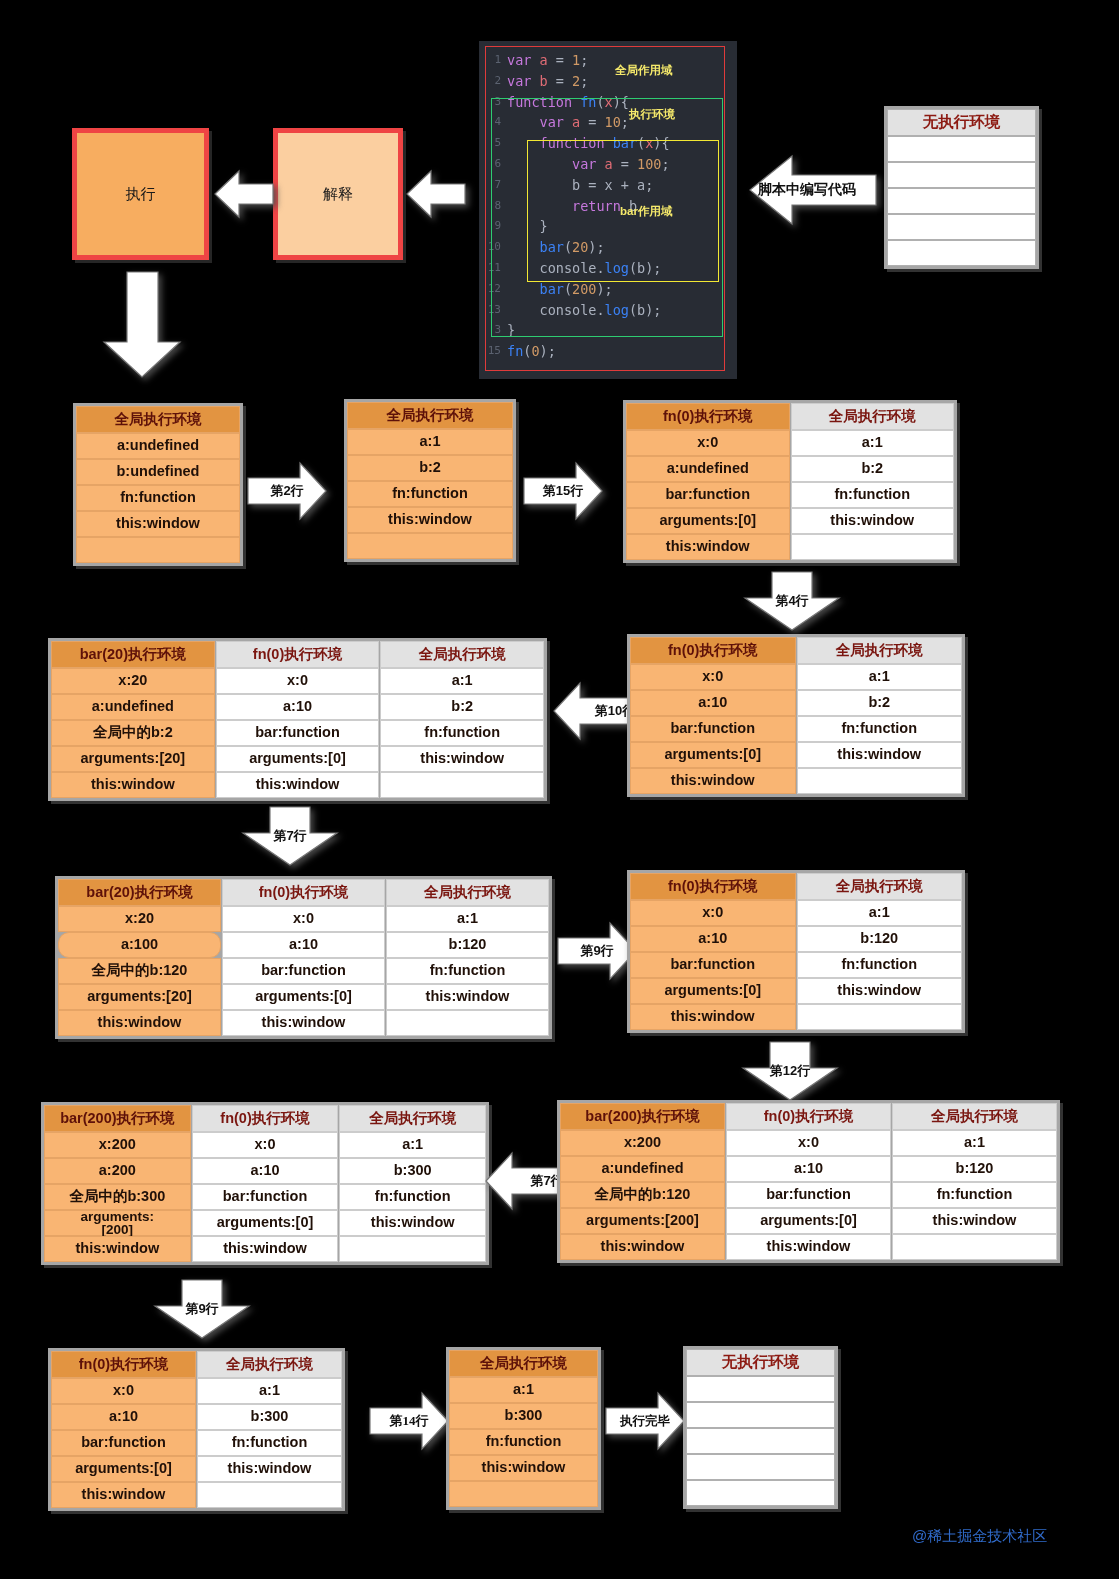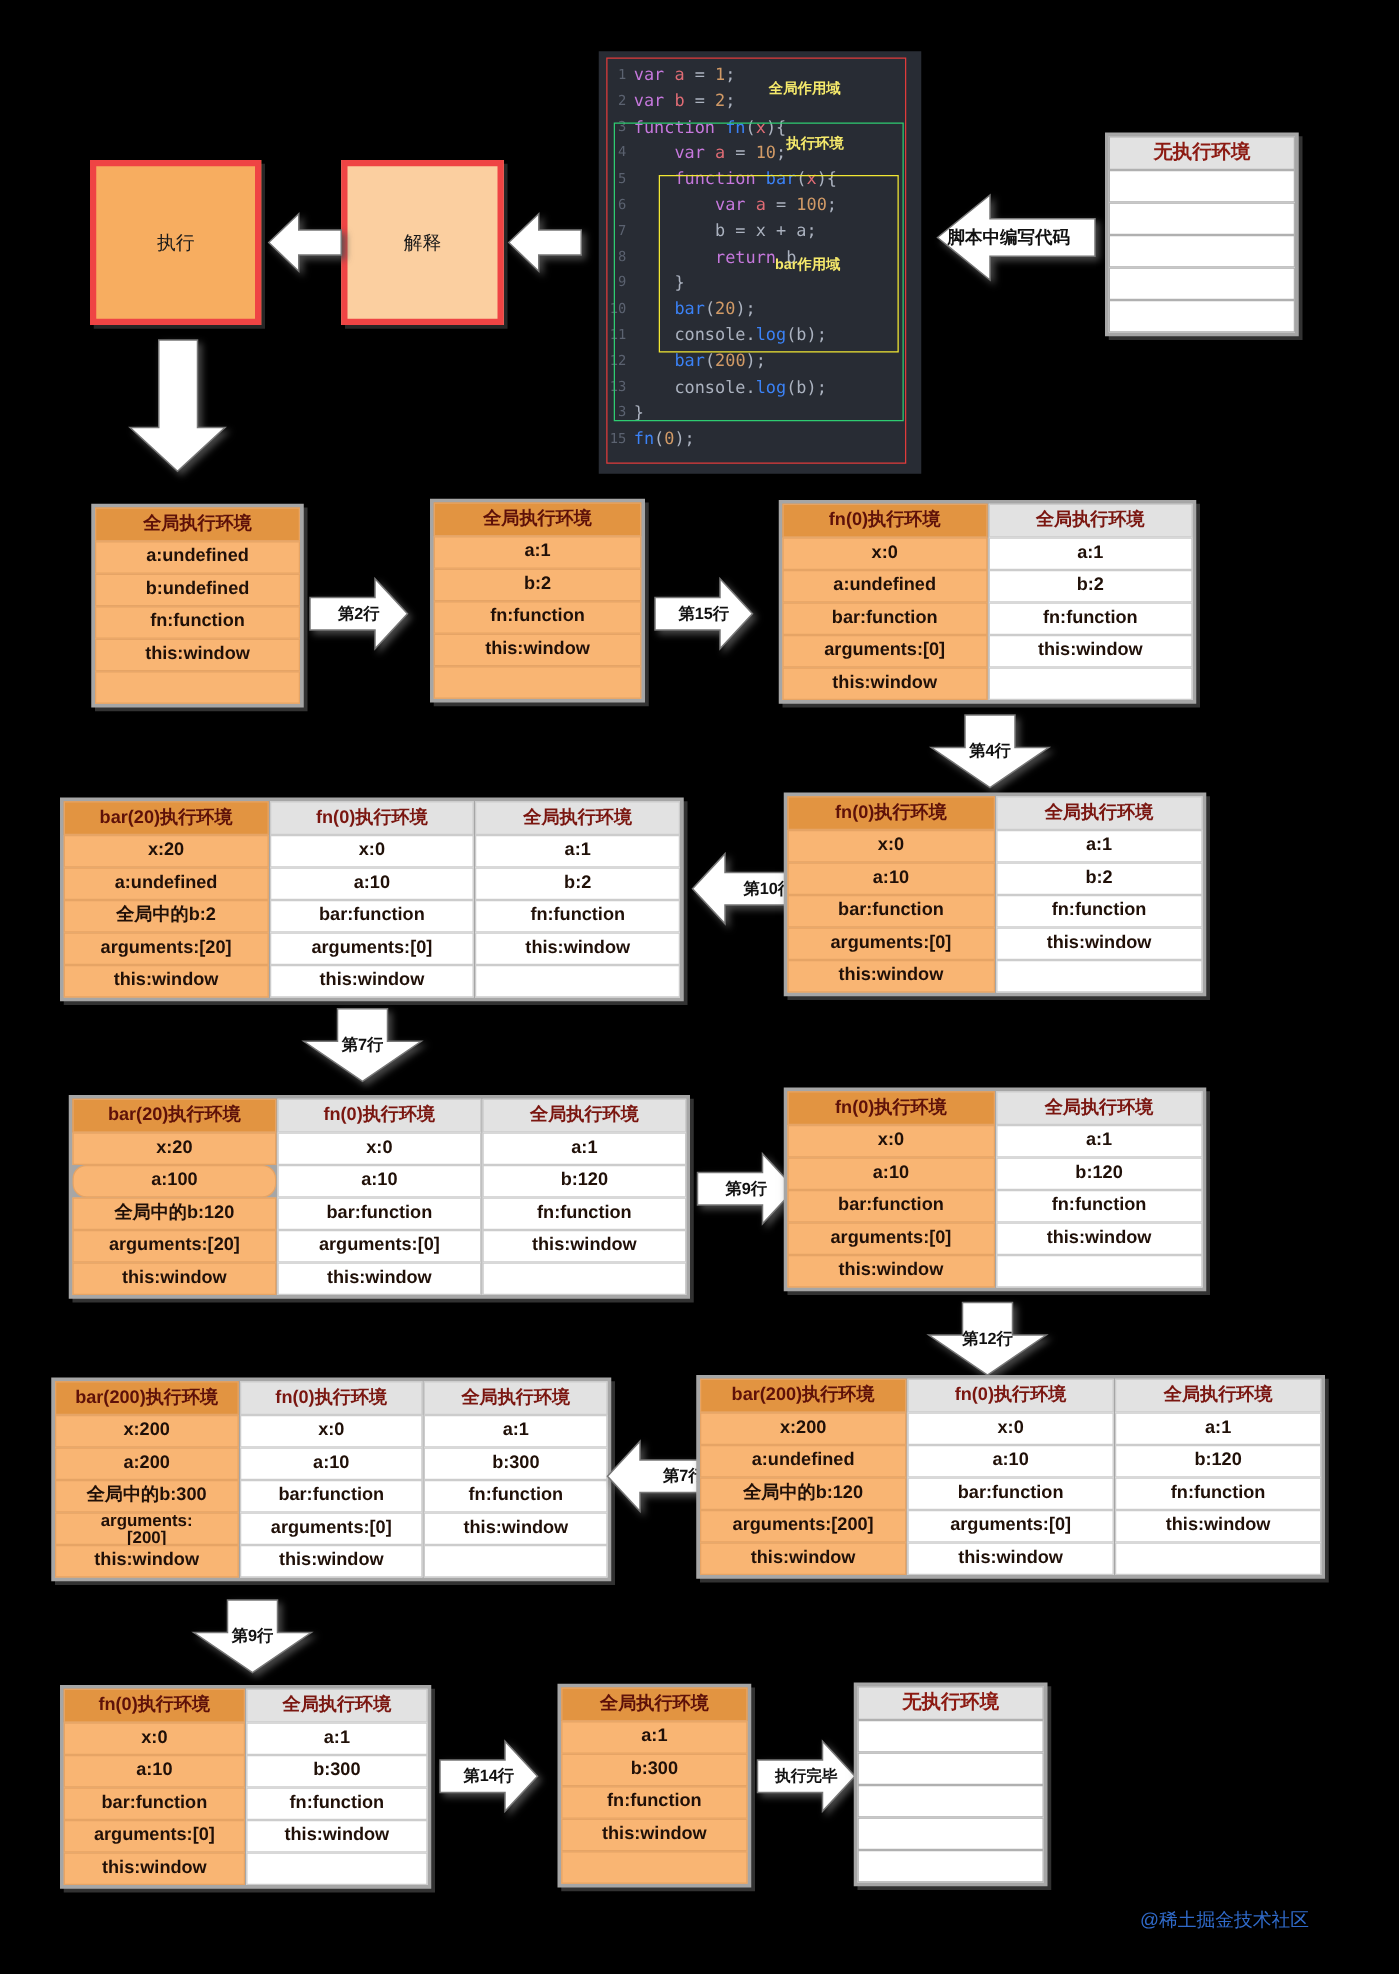--- a/index.html
+++ b/index.html
@@ -462,21 +462,21 @@
     <div class="envcol col-idle" style="flex: 1 1 0px;">
       <div class="cell hdr" style="height: 27px;">全局执行环境</div>
       <div class="cell" style="height: 26px;">a:1</div>
       <div class="cell" style="height: 26px;">b:300</div>
       <div class="cell" style="height: 26px;">fn:function</div>
       <div class="cell" style="height: 26px;">this:window</div>
       <div class="cell" style="height: 26px;"></div>
     </div>
   </div>
 
-<div class="arrow" style="left:350px;top:1390px;width:82px;height:62px;">
+<div class="arrow" style="left:368px;top:1390px;width:82px;height:62px;font-family:Liberation Serif, serif;">
   <svg width="82" height="62" viewBox="0 0 82 62">
     <polygon points="2,18 54,18 54,3 80,31 54,59 54,44 2,44" fill="#ffffff" stroke="#777" stroke-width="1.2"></polygon>
   </svg>
   <span class="alabel" style="padding-right:18px;">第14行</span>
 </div>
 
 <div id="tbl-t11_global_end" class="envtable" style="left:446px;top:1347px;width:149px;">
     <div class="envcol col-active" style="flex: 1 1 0px;">
       <div class="cell hdr" style="height: 27px;">全局执行环境</div>
       <div class="cell" style="height: 26px;">a:1</div>

